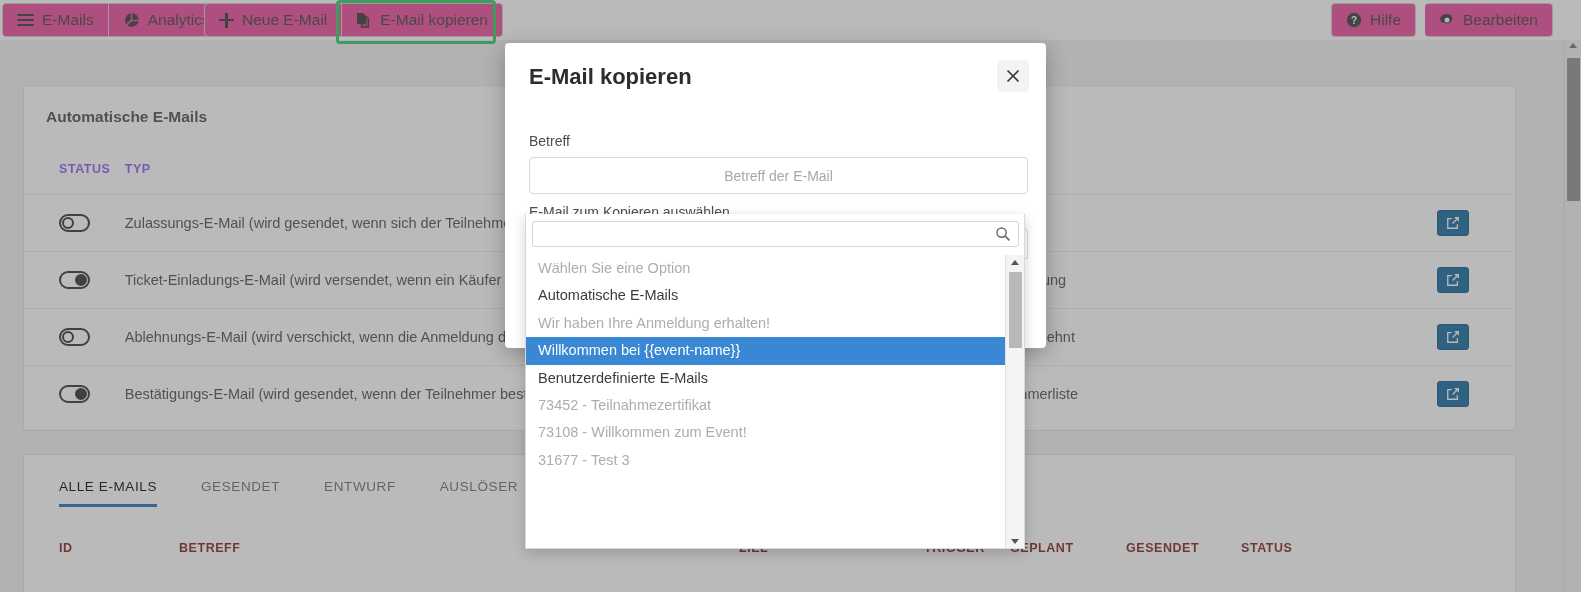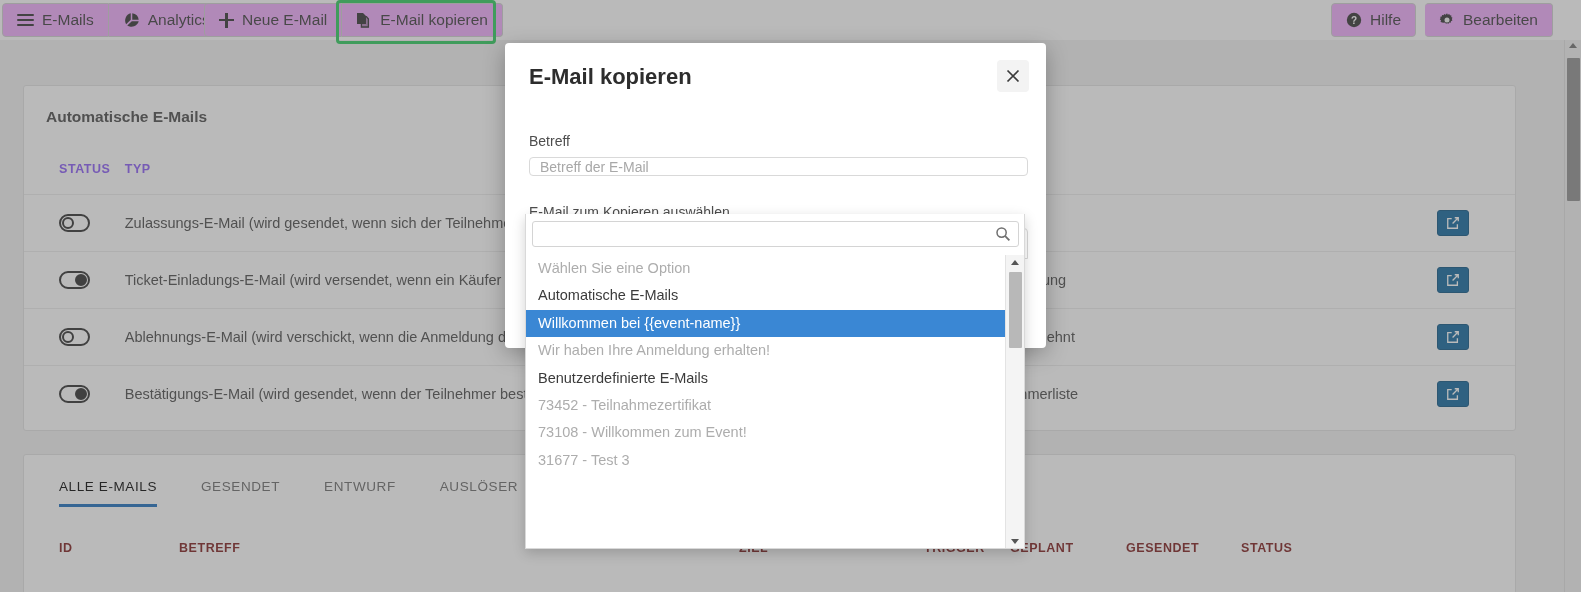--- a/index.html
+++ b/index.html
@@ -34,21 +34,21 @@
   .tb-group { position: absolute; top: 3px; display: flex; }
   .tb-left { left: 2px; }
   .tb-left2 { left: 204px; }
   .tb-right { right: 28px; display: flex; gap: 9px; }
 
   .tb-btn {
     height: 34px;
     display: flex; align-items: center; gap: 8px;
     padding: 0 14px;
     border: 1px solid #cfcfcf;
-    background: #f0abfc;
+    background: #ec4899;
     color: #3c3c3c;
     font-size: 15.5px;
     white-space: nowrap;
     cursor: pointer;
   }
   .tb-btn:first-child { border-radius: 4px 0 0 4px; }
   .tb-btn:last-child  { border-radius: 0 4px 4px 0; }
   .tb-group > .tb-btn:only-child { border-radius: 4px; }
   .tb-group.tb-right .tb-btn { border-radius: 4px; }
   .tb-btn + .tb-btn { border-left: none; }
@@ -212,26 +212,27 @@
   }
   .field-label {
     position: absolute; left: 24px;
     font-size: 14px; color: #4d4d4d;
   }
   #lbl-betreff { top: 90px; }
   #lbl-select  { top: 161px; }
 
   .text-input {
     position: absolute; left: 24px;
-    width: 499px; height: 19px;
+    width: 499px; height: 37px;
     border: 1px solid #d9d9d9; border-radius: 4px;
     background: #fff;
     font-size: 14px; color: #3c3c3c;
     padding: 0 10px;
     font-family: "Liberation Sans", sans-serif;
+    text-align: center;
   }
   .text-input::placeholder { color: #a8a8a8; }
   #inp-betreff { top: 114px; }
 
   
   .select-control {
     position: absolute; left: 24px; top: 185px;
     width: 499px; height: 31px;
     border: 1px solid #d9d9d9; border-top-left-radius: 4px; border-top-right-radius: 4px;
     background: #fff;
@@ -526,22 +527,22 @@
         <svg width="16" height="16" viewBox="0 0 16 16">
             <circle cx="6.6" cy="6.6" r="4.6" fill="none" stroke="#6f6f6f" stroke-width="1.5"></circle>
             <path stroke="#6f6f6f" stroke-width="1.8" d="M10.2 10.2l4.2 4.2"></path>
           </svg>
       </span>
     </div>
 
     <div class="dd-list">
       <div class="dd-opt">Wählen Sie eine Option</div>
       <div class="dd-opt group">Automatische E-Mails</div>
+      <div class="dd-opt">Wir haben Ihre Anmeldung erhalten!</div>
       <div class="dd-opt selected">Willkommen bei {{event-name}}</div>
-      <div class="dd-opt">Wir haben Ihre Anmeldung erhalten!</div>
       <div class="dd-opt group">Benutzerdefinierte E-Mails</div>
       <div class="dd-opt">73452 - Teilnahmezertifikat</div>
       <div class="dd-opt">73108 - Willkommen zum Event!</div>
       <div class="dd-opt">31677 - Test 3</div>
     </div>
 
     <div class="dd-scroll">
       <div class="a-up"></div>
       <div class="thumb"></div>
       <div class="a-dn"></div>

